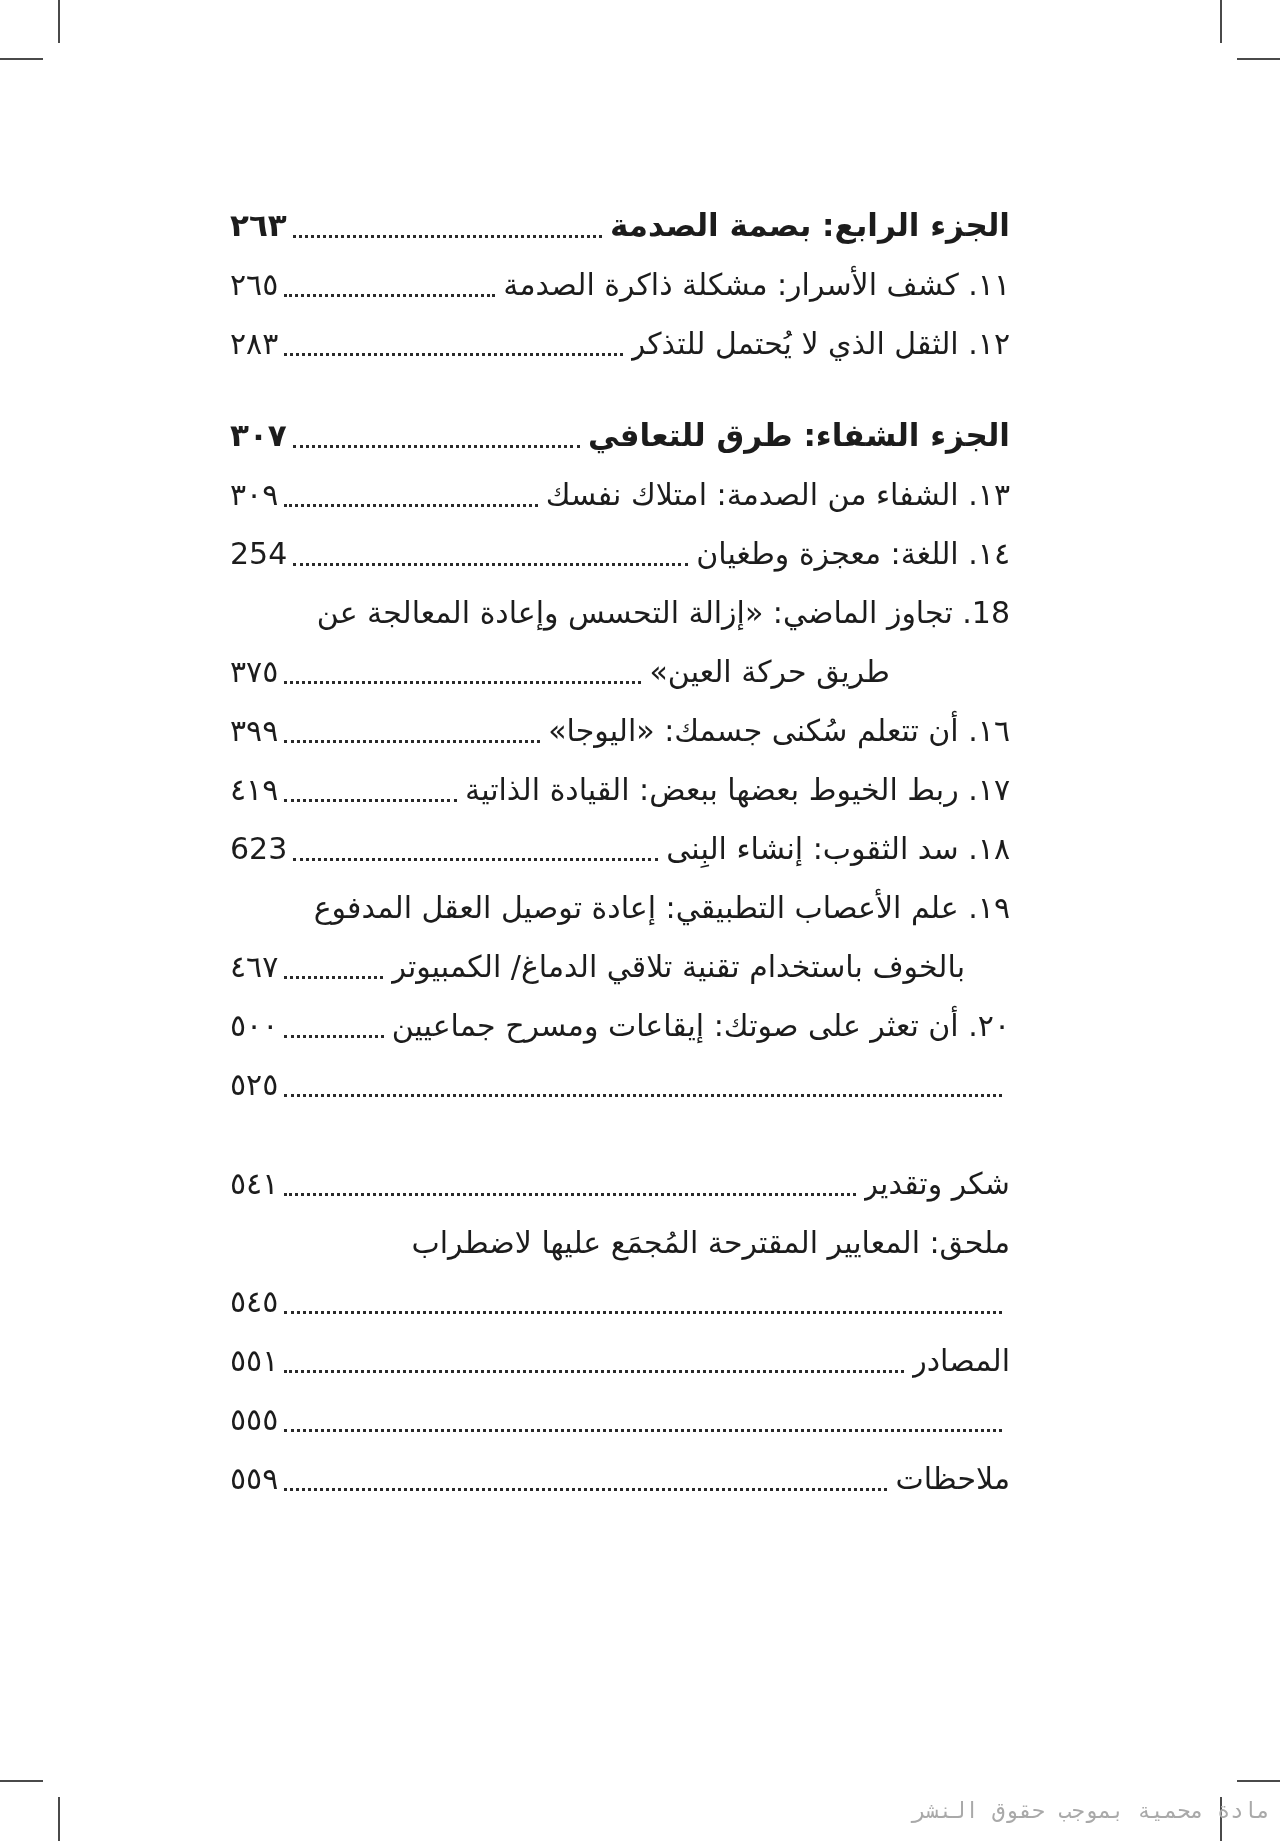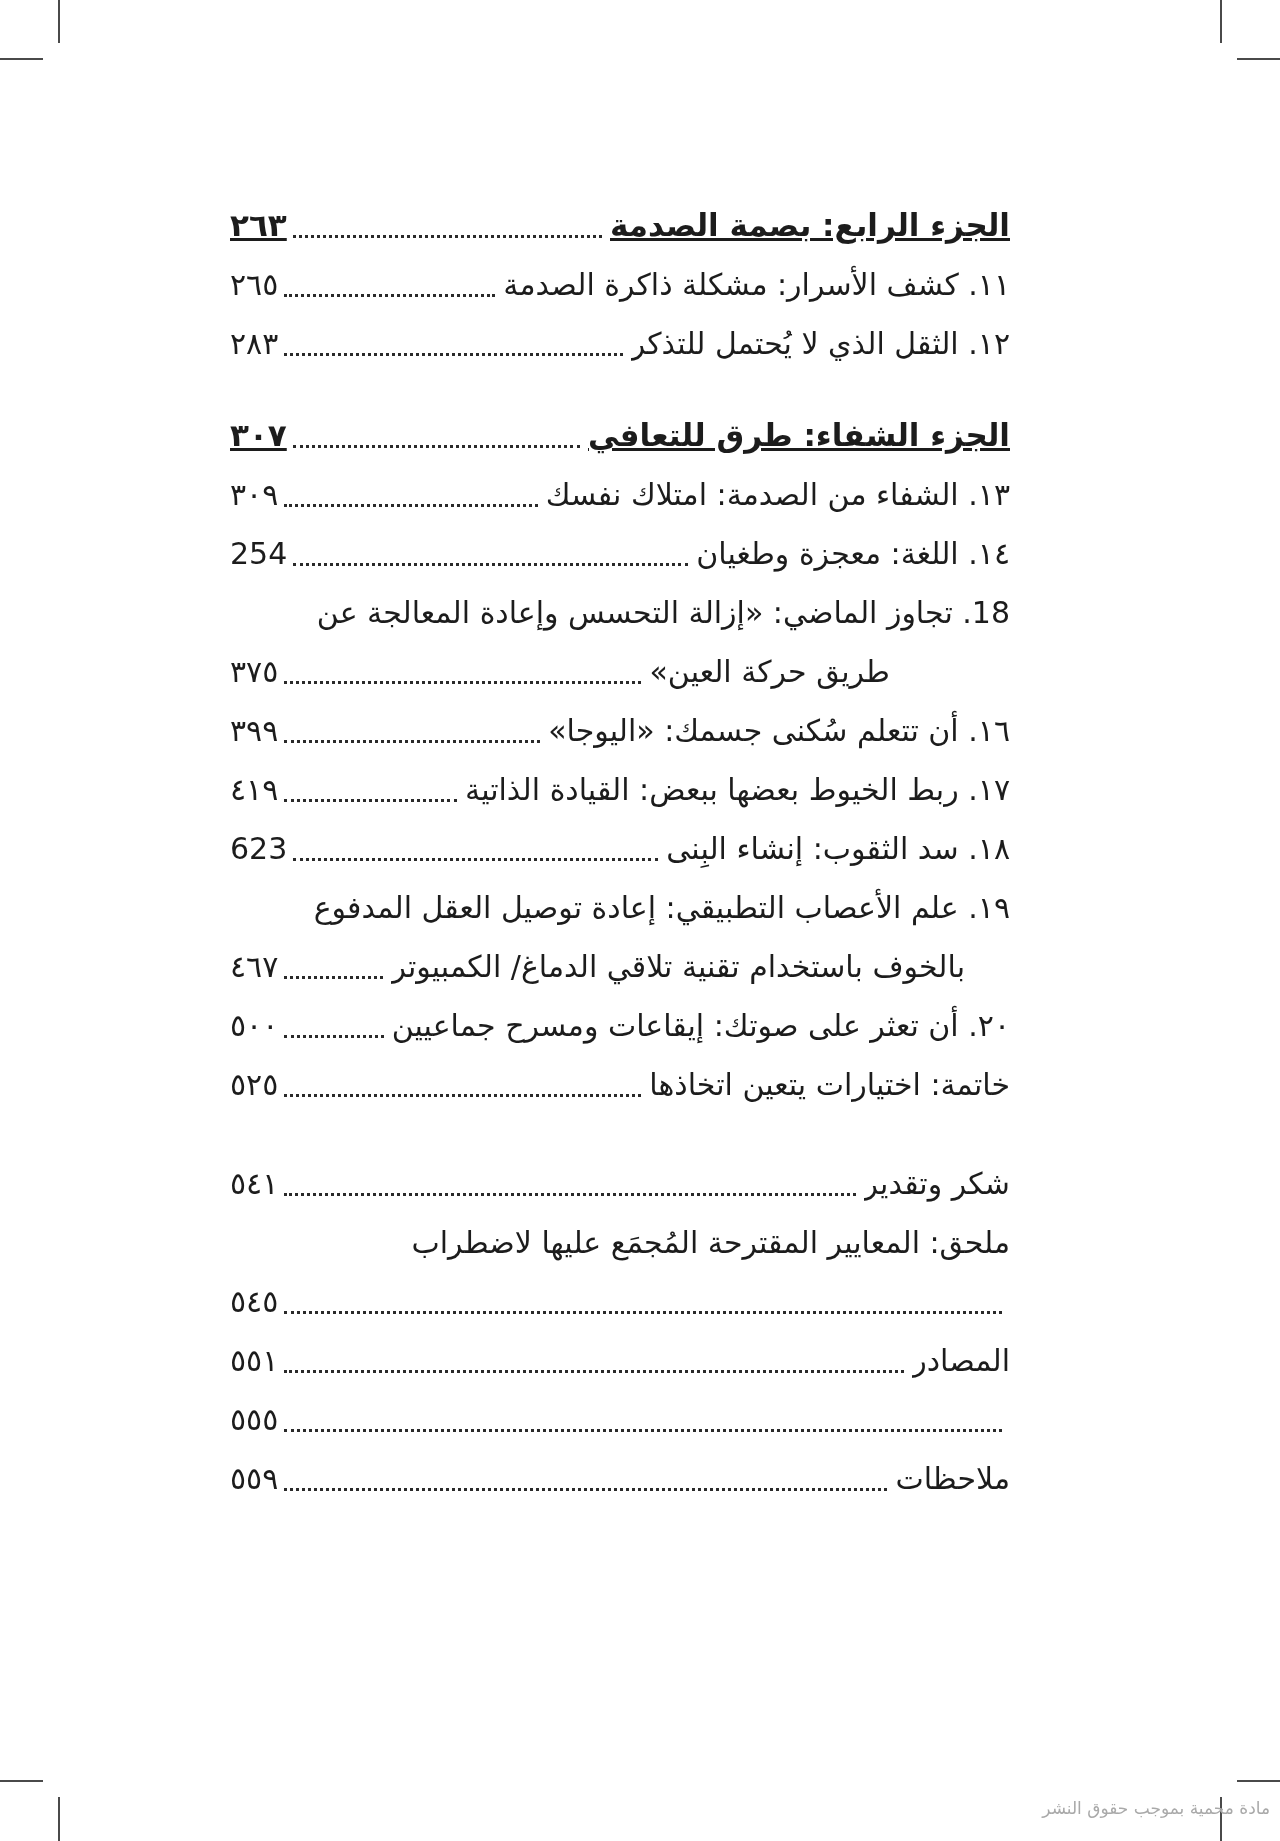--- a/index.html
+++ b/index.html
@@ -27,39 +27,40 @@
   }
   .row {
     display: flex;
     direction: rtl;
     align-items: baseline;
     height: 59px;
     line-height: 59px;
     font-size: 30px;
     white-space: nowrap;
   }
-  .row.part .title, .row.part .pagenum { font-weight: bold; font-size: 31px; text-decoration: underline; }
+  .row.part .title, .row.part .pagenum { font-weight: bold; font-size: 31px; }
   .title { flex: 0 1 auto; overflow: hidden; }
   .leader {
     flex: 1 1 12px;
     min-width: 12px;
     align-self: flex-end;
     border-bottom: 3px dotted #2a2a2a;
     margin: 0 8px 17px 6px;
   }
   .pagenum { flex: 0 0 auto; }
 
   
   .watermark {
     position: absolute;
     top: 1798px;
     right: 10px;
     direction: rtl;
-    font-size: 17px;
+    font-size: 22px;
     color: #a9a9a9;
+    font-family: Liberation Mono, monospace;
   }
 </style>
 </head>
 <body>
 
 <div class="crop v" style="left:58px;  top:0;"></div>
 <div class="crop h" style="left:0;     top:58px;"></div>
 <div class="crop v" style="left:1220px;top:0;"></div>
 <div class="crop h" style="right:0;    top:58px;"></div>
 <div class="crop h" style="left:0;     top:1780px;"></div>
@@ -129,21 +130,20 @@
       <span class="title">بالخوف باستخدام تقنية تلاقي الدماغ/ الكمبيوتر</span>
       <span class="leader"></span>
       <span class="pagenum">٤٦٧</span>
     </div>
     <div class="row">
       <span class="title">٢٠. أن تعثر على صوتك: إيقاعات ومسرح جماعيين</span>
       <span class="leader"></span>
       <span class="pagenum">٥٠٠</span>
     </div>
     <div class="row">
-      <span class="title">خاتمة: اختيارات يتعين اتخاذها</span>
       <span class="leader"></span>
       <span class="pagenum">٥٢٥</span>
     </div>
     <div style="height: 40px;"></div>
     <div class="row">
       <span class="title">شكر وتقدير</span>
       <span class="leader"></span>
       <span class="pagenum">٥٤١</span>
     </div>
     <div class="row">

